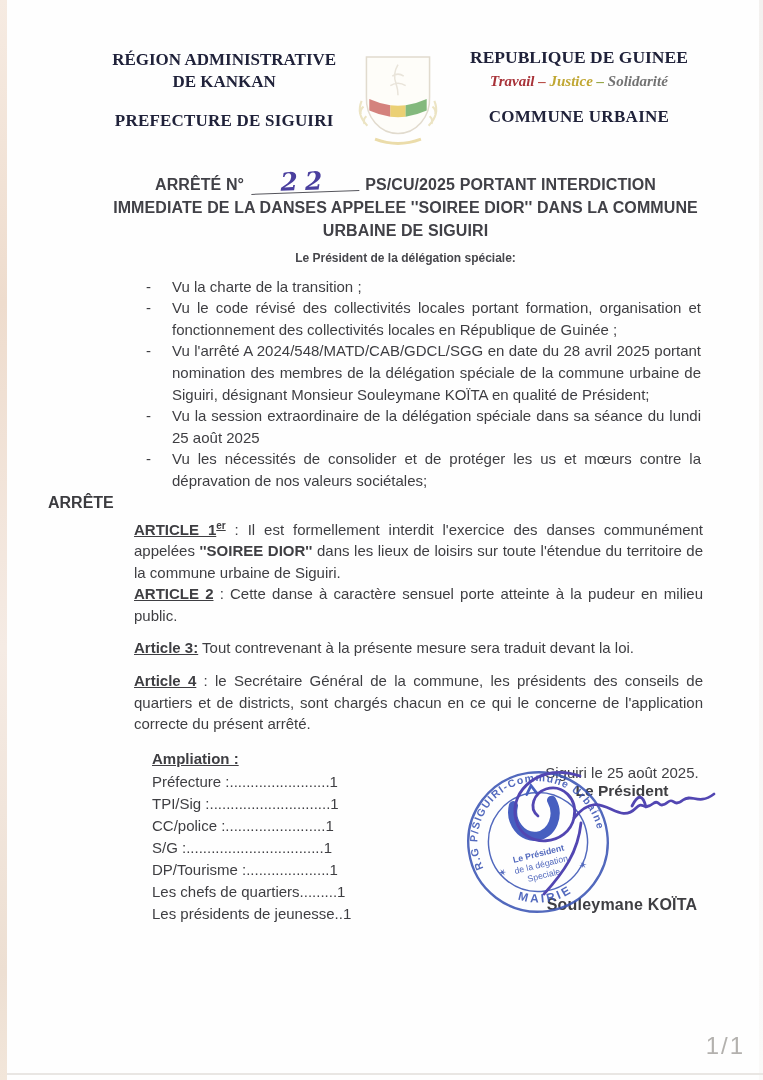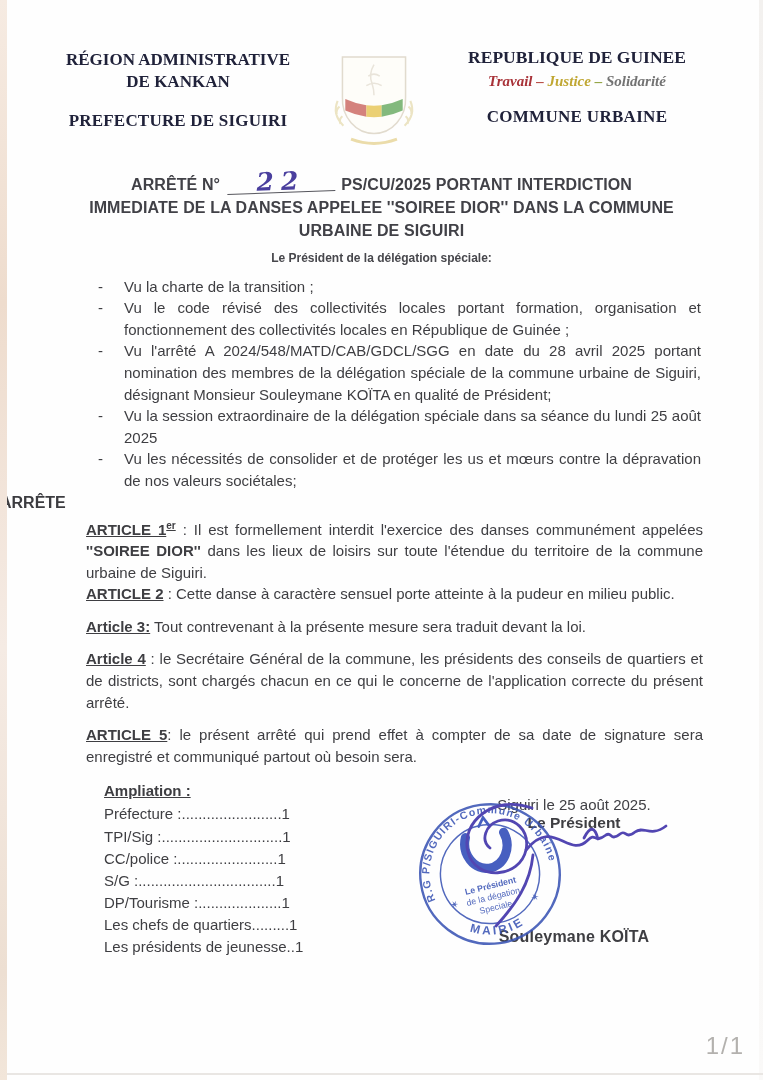--- a/index.html
+++ b/index.html
@@ -1,20 +1,20 @@
 <!DOCTYPE html>
 <html><head>
 <meta charset="utf-8">
 <style>
   * { margin:0; padding:0; box-sizing:border-box; }
   html,body { background:#ffffff; }
   .page {
     position:relative; width:763px; height:1080px; margin:0 auto;
     background:#fefefe; overflow:hidden;
-    font-family:"Liberation Sans", sans-serif; color:#3e3e42;
+    font-family:"Liberation Sans", sans-serif; color:#3e3e42;padding-left:48px;
   }
   .edge-left {
     position:absolute; left:0; top:0; width:7px; height:100%;
     background:linear-gradient(to bottom,#f6ebe2,#eedccd 28%,#f5ebe4 60%,#eddfd2 90%,#f2e6da);
     z-index:5;
   }
   .edge-right {
     position:absolute; right:0; top:0; width:4px; height:100%;
     background:linear-gradient(to bottom,#f3f1ef,#faf9f8);
   }
@@ -160,21 +160,20 @@
     </div>
   </div>
 
   <div class="decree-word">ARRÊTE</div>
 
   <div class="articles">
     <p class="article"><span class="art-label">ARTICLE 1</span><sup class="art-label">er</sup><span> : </span><span>Il est formellement interdit l'exercice des danses communément appelées </span><span class="art-bold">''SOIREE DIOR''</span><span> dans les lieux de loisirs sur toute l'étendue du territoire de la commune urbaine de Siguiri.</span></p>
     <p class="article joined"><span class="art-label">ARTICLE 2</span><span> : </span><span>Cette danse à caractère sensuel porte atteinte à la pudeur en milieu public.</span></p>
     <p class="article"><span class="art-label">Article 3:</span><span> </span><span>Tout contrevenant à la présente mesure sera traduit devant la loi.</span></p>
     <p class="article"><span class="art-label">Article 4</span><span> : </span><span>le Secrétaire Général de la commune, les présidents des conseils de quartiers et de districts, sont chargés chacun en ce qui le concerne de l'application correcte du présent arrêté.</span></p>
-    <p class="article"><span class="art-label">ARTICLE 5</span><span>: </span><span>le présent arrêté qui prend effet à compter de sa date de signature sera enregistré et communiqué partout où besoin sera.</span></p>
   </div>
 
   <div class="bottom">
 
     <div class="ampliation">
       <div class="amp-heading">Ampliation :</div>
       <div>Préfecture :........................1</div>
       <div>TPI/Sig :.............................1</div>
       <div>CC/police :........................1</div>
       <div>S/G :.................................1</div>

